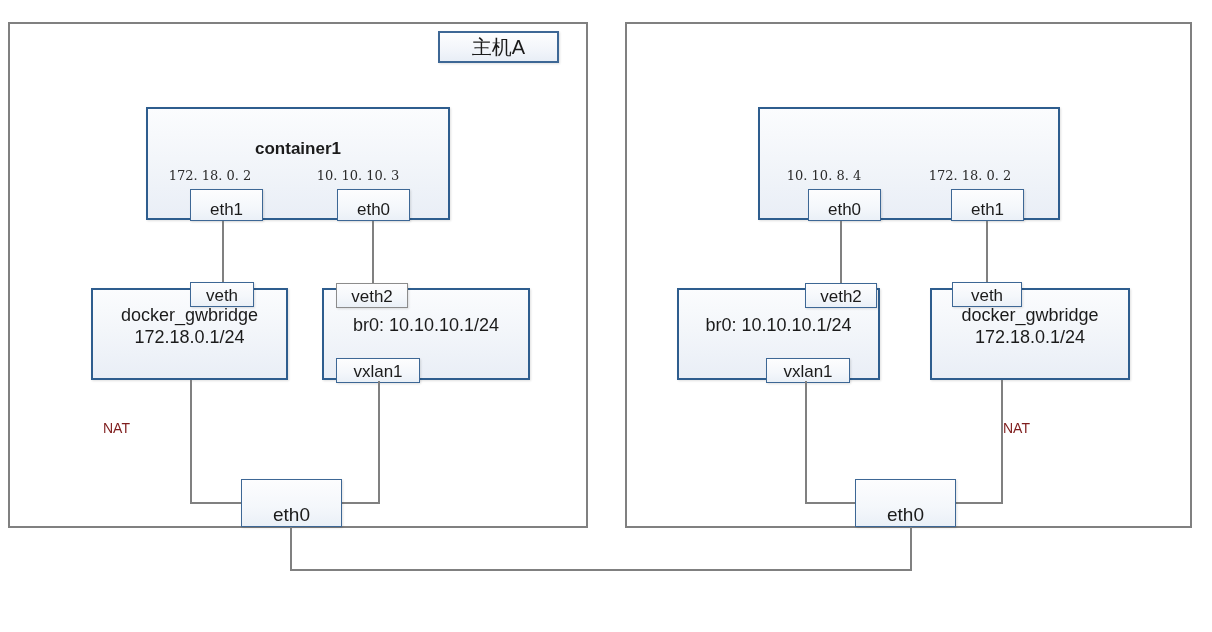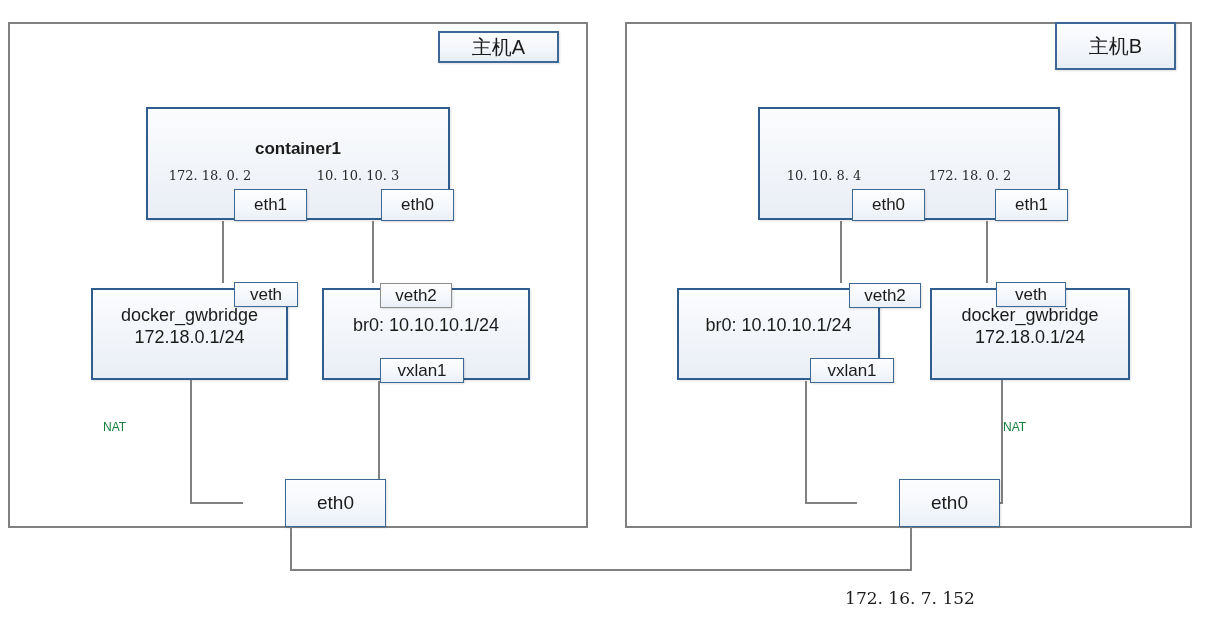--- a/index.html
+++ b/index.html
@@ -35,26 +35,25 @@
     box-shadow: 1px 1px 2px rgba(0,0,0,0.12);
   }
   .panel.thick { border-width: 2px; border-color: #2e5d8e; }
 
   
   .chip {
     border: 1px solid #3d6795;
     background: linear-gradient(to bottom, #fdfdfe 0%, #f4f7fb 60%, #eaf0f7 100%);
     box-shadow: 1px 1px 2px rgba(0,0,0,0.12);
     display: flex;
-    align-items: center;
+    align-items: flex-end;
     justify-content: center;
     font-size: 17px;
     color: #1b1b1b;
     white-space: nowrap;
-    margin-left: 44px;
   }
   .chip.gray { border-color: #8c8c8c; }
 
   .host-tag {
     border: 2px solid #3d6795;
     background: linear-gradient(to bottom, #fdfdfe 0%, #f2f5fa 60%, #e8eef6 100%);
     box-shadow: 1px 1px 2px rgba(0,0,0,0.12);
     display: flex;
     align-items: center;
     justify-content: center;
@@ -77,22 +76,22 @@
     text-align: center;
   }
   .bridge-text {
     text-align: center;
     font-size: 18px;
     color: #1b1b1b;
     line-height: 1.22;
     white-space: nowrap;
   }
   .nat-label {
-    font-size: 12px;
-    color: #15803d;
+    font-size: 14px;
+    color: #7f1d1d;
     white-space: nowrap;
   }
   .host-ip {
     font-family: "DejaVu Serif", serif;
     font-size: 17px;
     color: #1b1b1b;
     white-space: nowrap;
     text-align: center;
   }
   .wire { position: absolute; background: #808080; }
@@ -152,23 +151,20 @@
 
   <div class="wire v" style="left:378px; top:381px; height:123px;"></div>
   <div class="wire h" style="left:341px; top:502px; width:39px;"></div>
 
   <div class="abs chip" style="left:241px; top:479px; width:101px; height:48px; font-size:19px;">
     <span>eth0</span>
   </div>
 
   <div class="abs host-box" style="left:625px; top:22px; width:567px; height:506px;"></div>
 
-  <div class="abs host-tag" style="left:1055px; top:22px; width:121px; height:48px;">
-    <span>主机B</span>
-  </div>
 
   <div class="abs panel thick" style="left:758px; top:107px; width:302px; height:113px;"></div>
   <div class="abs ip-small" style="left:766px; top:168px; width:116px;">10. 10. 8. 4</div>
   <div class="abs ip-small" style="left:912px; top:168px; width:116px;">172. 18. 0. 2</div>
 
   <div class="abs chip" style="left:808px; top:189px; width:73px; height:32px;">
     <span>eth0</span>
   </div>
   <div class="abs chip" style="left:951px; top:189px; width:73px; height:32px;">
     <span>eth1</span>
@@ -206,15 +202,14 @@
   <div class="wire h" style="left:954px; top:502px; width:49px;"></div>
 
   <div class="abs chip" style="left:855px; top:479px; width:101px; height:48px; font-size:19px;">
     <span>eth0</span>
   </div>
 
   <div class="wire v" style="left:290px; top:527px; height:44px;"></div>
   <div class="wire h" style="left:290px; top:569px; width:622px;"></div>
   <div class="wire v" style="left:910px; top:527px; height:44px;"></div>
 
-  <div class="abs host-ip" style="left:795px; top:588px; width:230px;">172. 16. 7. 152</div>
 
 </div>
 
 </body></html>

